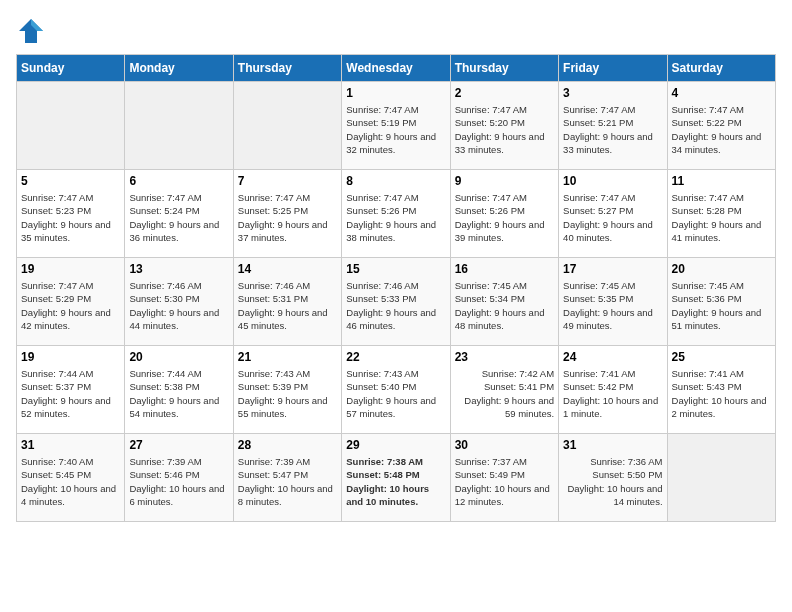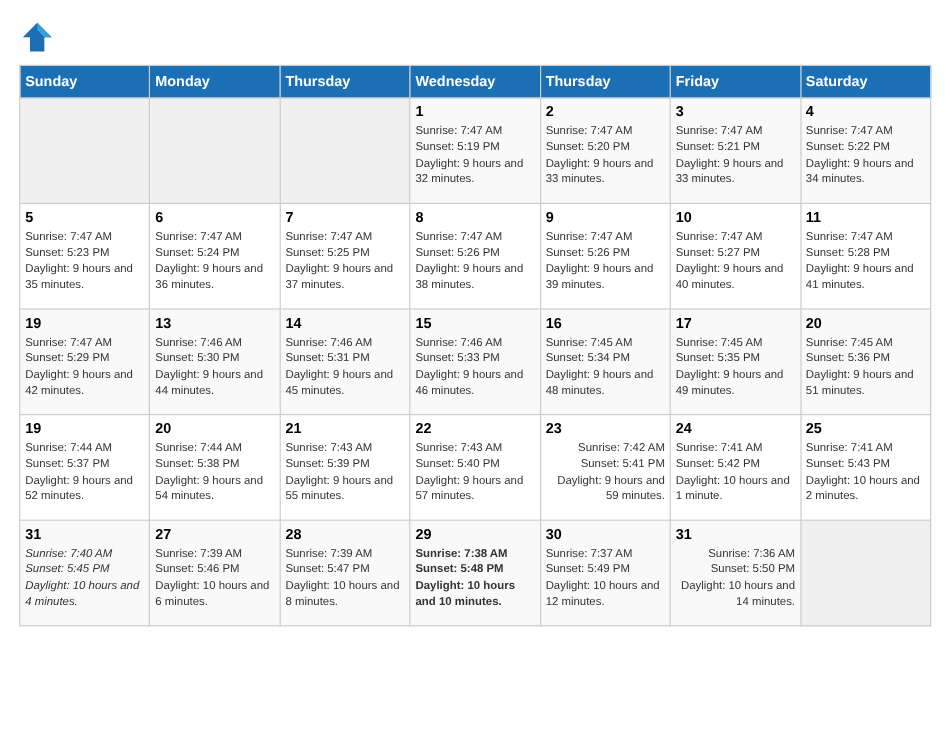--- a/index.html
+++ b/index.html
@@ -277,21 +277,21 @@
         <td>
           <div class="day-num">25</div>
           <div class="cell-text" style="white-space: pre-line;">Sunrise: 7:41 AM
 Sunset: 5:43 PM
 Daylight: 10 hours and 2 minutes.</div>
         </td>
       </tr>
       <tr>
         <td>
           <div class="day-num">31</div>
-          <div class="cell-text" style="white-space: pre-line; font-style: italic;">Sunrise: 7:40 AM
+          <div class="cell-text" style="white-space: pre-line;">Sunrise: 7:40 AM
 Sunset: 5:45 PM
 Daylight: 10 hours and 4 minutes.</div>
         </td>
         <td>
           <div class="day-num">27</div>
           <div class="cell-text" style="white-space: pre-line;">Sunrise: 7:39 AM
 Sunset: 5:46 PM
 Daylight: 10 hours and 6 minutes.</div>
         </td>
         <td>

